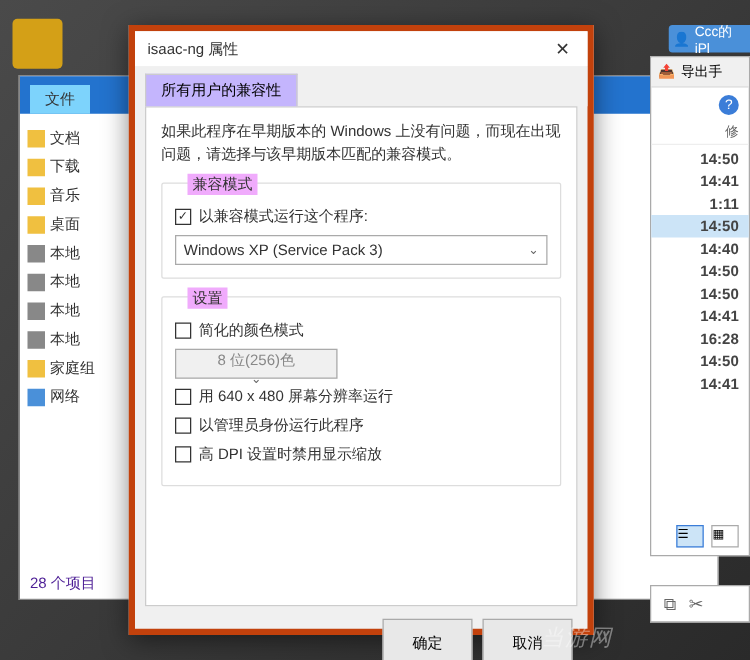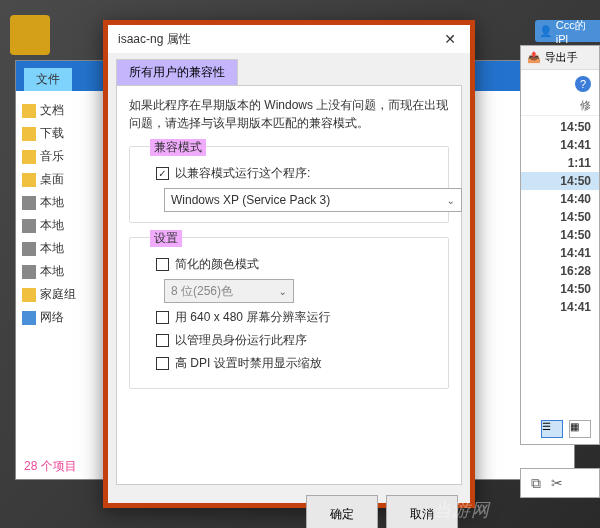--- a/index.html
+++ b/index.html
@@ -12,21 +12,21 @@
     
     .explorer { position: absolute; top: 60px; left: 15px; width: 560px; height: 420px; background: #fff; border: 1px solid #888; }
     .explorer-toolbar { height: 30px; background: #2373ce; display: flex; align-items: center; padding: 0 8px; }
     .explorer-tab { background: #7dd3fc; color: #333; padding: 3px 12px; font-size: 12px; margin-top: 6px; }
     .explorer-nav { display: flex; flex-direction: column; width: 90px; padding: 8px 4px; font-size: 12px; color: #333; }
     .nav-item { display: flex; align-items: center; gap: 4px; padding: 3px 2px; white-space: nowrap; overflow: hidden; }
     .nav-icon { width: 14px; height: 14px; display: inline-block; flex-shrink: 0; }
     .nav-icon.folder { background: #f0c040; }
     .nav-icon.drive { background: #888; }
     .nav-icon.net { background: #4a90d9; }
-    .explorer-status { position: absolute; bottom: 4px; left: 8px; font-size: 12px; color: #ec4899; }
+    .explorer-status { position: absolute; bottom: 4px; left: 8px; font-size: 12px; color: #4c1d95; }
     
     
     .right-panel { position: absolute; top: 45px; right: 0; width: 80px; height: 400px; background: #fff; border: 1px solid #aaa; }
     .right-header2 { height: 24px; background: #f0f0f0; font-size: 11px; padding: 4px 6px; border-bottom: 1px solid #ddd; display:flex; align-items:center; gap:4px;}
     .right-help { text-align: right; padding: 4px 8px; }
     .help-circle { display: inline-block; width: 16px; height: 16px; border-radius: 50%; background: #3b7dd8; color: #fff; font-size: 11px; line-height: 16px; text-align: center; }
     .time-list { font-size: 12px; color: #444; padding: 2px 0; }
     .time-item { padding: 2px 8px; text-align: right; font-weight: bold; }
     .time-item.selected { background: #cce4f7; }
     .right-footer { position: absolute; bottom: 6px; right: 8px; display:flex; gap:6px; }
@@ -44,26 +44,26 @@
     
     .tab-row { display: flex; padding: 6px 8px 0 8px; background: #f0f0f0; }
     .tab { background: #c4b5fd; border: 1px solid #ccc; border-bottom: none; padding: 4px 12px; font-size: 12px; }
     
     .tab-body { background: #fff; margin: 0 8px; border: 1px solid #ccc; padding: 10px 12px; height: 400px; font-size: 12px; color: #333; }
     .intro { line-height: 1.5; margin-bottom: 14px; }
     
     .group { border: 1px solid #ddd; border-radius: 2px; padding: 12px 10px 10px 10px; margin-bottom: 14px; position: relative; }
     .group-title { position: absolute; top: -8px; left: 8px; background: #f0abfc; padding: 0 4px; font-size: 12px; margin-left: 12px; }
     
-    .chk-row { display: flex; align-items: center; gap: 6px; margin: 6px 16px; }
+    .chk-row { display: flex; align-items: center; gap: 6px; margin: 6px 0; }
     .chk { width: 13px; height: 13px; border: 1px solid #333; display: inline-flex; align-items: center; justify-content: center; font-size: 10px; line-height: 1; }
     .chk.checked::after { content: "✓"; }
     
-    .select { width: 100%; height: 24px; border: 1px solid #aaa; background: #fff; padding: 0 6px; font-size: 12px; display: flex; align-items: center; justify-content: space-between; margin-top: 6px; margin-left: 24px; }
-    .select.disabled { background: #f0f0f0; color: #888; width: 130px; }
+    .select { width: 100%; height: 24px; border: 1px solid #aaa; background: #fff; padding: 0 6px; font-size: 12px; display: flex; align-items: center; justify-content: space-between; margin-top: 6px; }
+    .select.disabled { background: #f0f0f0; color: #888; width: 130px; flex-direction: column; }
     .chevron { font-size: 10px; color: #666; }
     
     .dialog-buttons { display: flex; justify-content: flex-end; gap: 8px; padding: 10px 12px; }
     .btn { min-width: 72px; height: 39px; border: 1px solid #aaa; background: #e8e8e8; font-size: 12px; display: flex; align-items: center; justify-content: center; }
     
     .watermark { position: absolute; bottom: 6px; right: 110px; font-size: 18px; color: rgba(255,255,255,0.4); font-style: italic; letter-spacing: 1px; }
     .user-badge { position:absolute; top:20px; right:0; width:65px; height:22px; background:#4a90d9; color:#fff; font-size:11px; display:flex; align-items:center; padding:0 4px; gap:3px; border-radius: 3px 0 0 3px;}
   </style>
 </head>
 <body>

